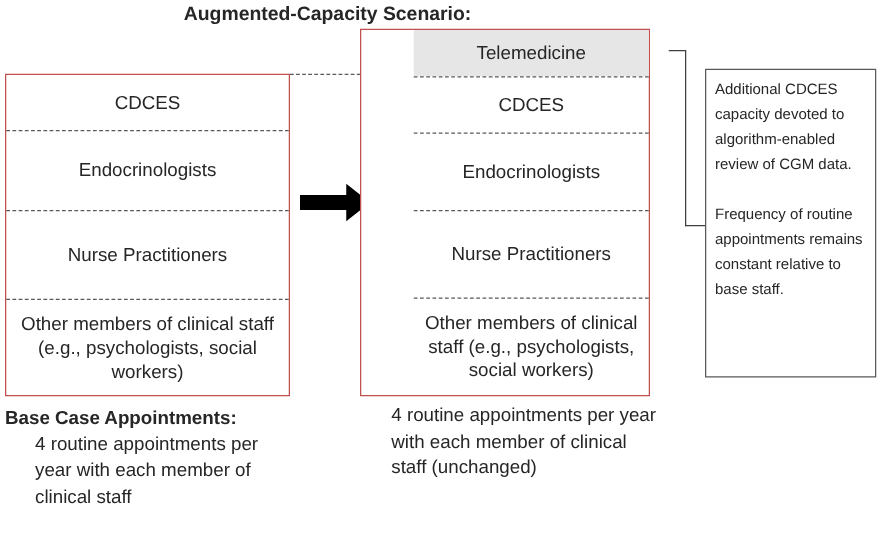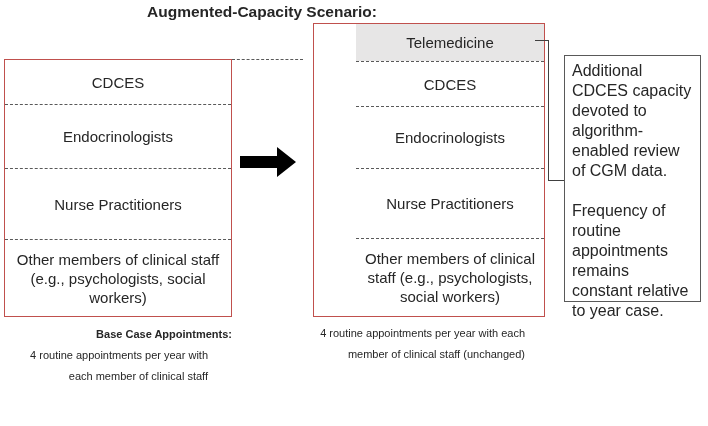--- a/index.html
+++ b/index.html
@@ -25,21 +25,21 @@
     white-space: nowrap;
   }
   
   .stackbox {
     position: absolute;
     border: 1px solid #c0504d;
     box-sizing: border-box;
     background: #ffffff;
   }
   .base-box { left: 4px; top: 59px; width: 228px; height: 258px; }
-  .aug-box  { left: 313px; top: 23px; width: 232px; height: 294px; padding-left: 42px; }
+  .aug-box  { left: 288px; top: 23px; width: 232px; height: 294px; padding-left: 42px; }
   .srow {
     display: flex;
     align-items: center;
     justify-content: center;
     text-align: center;
     font-size: 15px;
     line-height: 19px;
     box-sizing: border-box;
   }
   .srow + .srow { border-top: 1px dashed #595959; }
@@ -79,30 +79,30 @@
   .annotation-box {
     position: absolute;
     left: 564px;
     top: 55px;
     width: 137px;
     height: 247px;
     border: 1px solid #595959;
     box-sizing: border-box;
     background: #ffffff;
     padding: 5px 7px;
-    font-size: 16px;
+    font-size: 12px;
     line-height: 20px;
   }
   .annotation-box p { margin: 0; }
   .annotation-box p + p { margin-top: 20px; }
   
   .caption {
     position: absolute;
-    text-align: right;
-    font-size: 11px;
+    text-align: left;
+    font-size: 15px;
     line-height: 21px;
   }
   .caption-base { left: 4px; top: 324px; width: 228px; }
   .caption-aug  { left: 303px; top: 323px; width: 232px; line-height: 20.5px; }
   .caption .cap-bold { font-weight: bold; }
   .cap-body-base { width: 180px; margin: 0 auto; }
   .cap-body-aug  { width: 212px; margin: 0 auto; }
 </style>
 </head>
 <body>
@@ -151,21 +151,21 @@
       <span class="lbl">Other members of clinical staff (e.g., psychologists, social workers)</span>
     </div>
   </div>
 
   <div class="bracket-seg brk-top"></div>
   <div class="bracket-seg brk-vert"></div>
   <div class="bracket-seg brk-bot"></div>
 
   <div class="annotation-box">
     <p>Additional CDCES capacity devoted to algorithm-enabled review of CGM data.</p>
-    <p>Frequency of routine appointments remains constant relative to year case.</p>
+    <p>Frequency of routine appointments remains constant relative to base staff.</p>
   </div>
 
   <div class="caption caption-base">
     <div class="cap-bold">Base Case Appointments:</div>
     <div class="cap-body-base">4 routine appointments per year with each member of clinical staff</div>
   </div>
 
   <div class="caption caption-aug">
     <div class="cap-body-aug">4 routine appointments per year with each member of clinical staff (unchanged)</div>
   </div>

